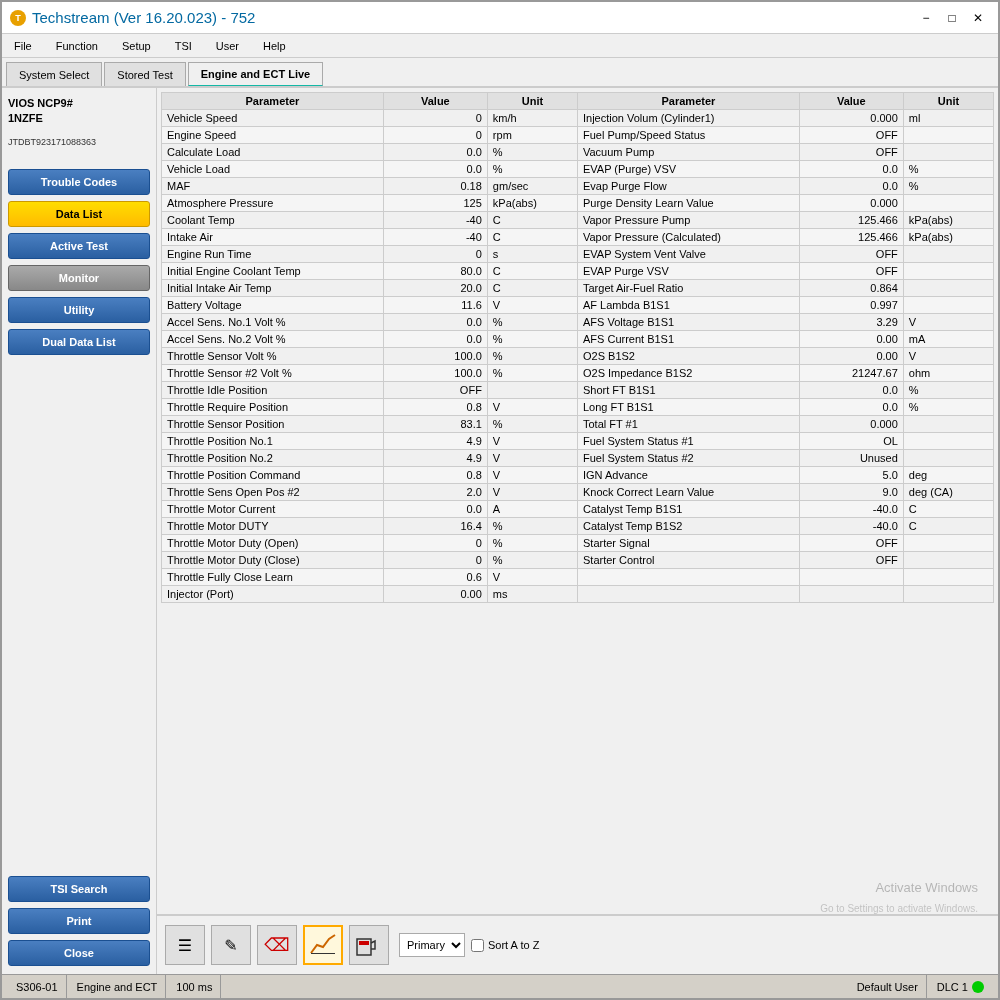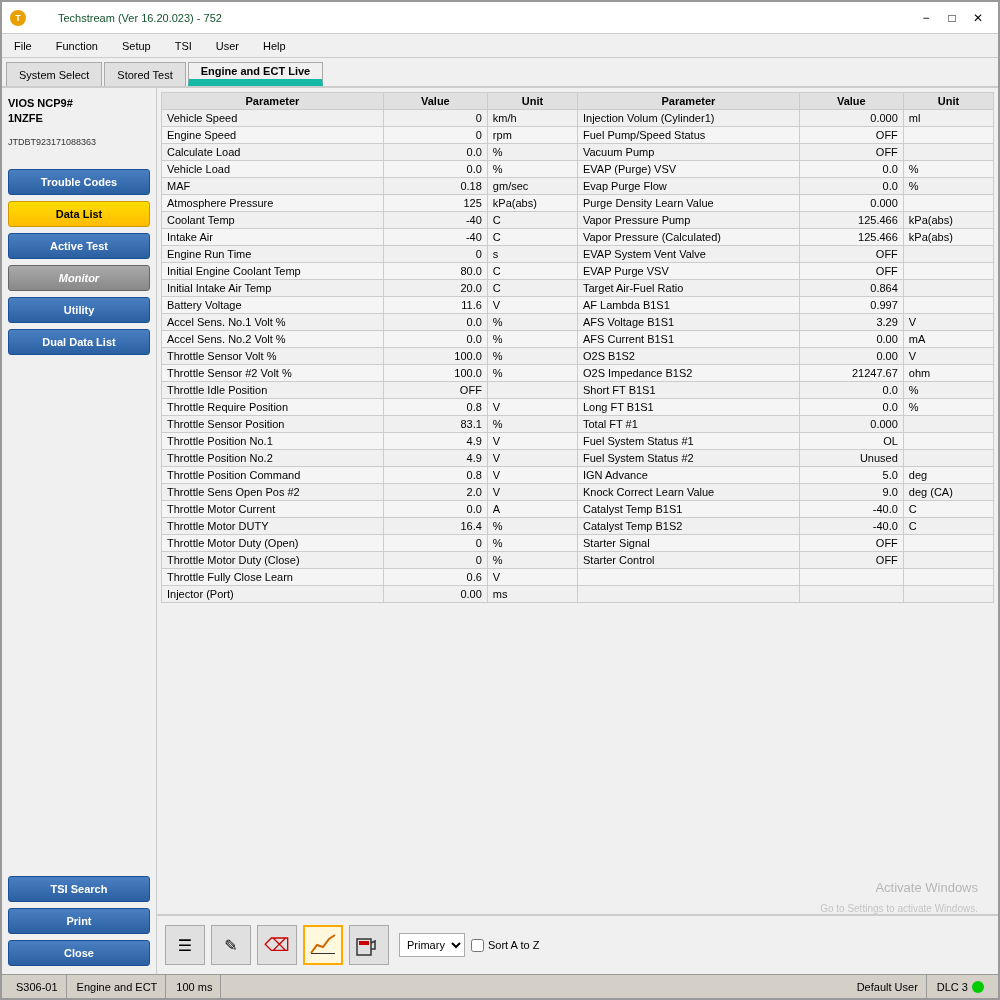--- a/index.html
+++ b/index.html
@@ -38,23 +38,22 @@
       border-radius: 50%;
       display: flex;
       align-items: center;
       justify-content: center;
       color: white;
       font-size: 9px;
       font-weight: bold;
     }
     
     .title-text {
-      font-size: 11px;
-      color: #14532d;
-      margin-left: 26px;
+      font-size: 15px;
+      color: #0369a1;
     }
     
     .title-controls {
       display: flex;
       gap: 2px;
     }
     
     .title-btn {
       width: 24px;
       height: 20px;
@@ -102,21 +101,21 @@
       cursor: pointer;
       font-size: 11px;
       height: 24px;
       display: flex;
       align-items: center;
     }
     
     .tab.active {
       background: #f0f0f0;
       font-weight: bold;
-      border-bottom: 7px solid #14b8a6;
+      border-bottom: 1px solid #14b8a6;
     }
     
     .main-content {
       display: flex;
       flex: 1;
       overflow: hidden;
     }
     
     .sidebar {
       width: 155px;
@@ -161,21 +160,20 @@
     .btn-yellow {
       background: linear-gradient(to bottom, #ffdd00, #ffbb00);
       color: #000;
       border-color: #cc9900;
     }
     
     .btn-gray {
       background: linear-gradient(to bottom, #aaa, #888);
       color: white;
       border-color: #666;
-      font-style: italic;
     }
     
     .sidebar-spacer { flex: 1; }
     
     .sidebar-bottom {
       display: flex;
       flex-direction: column;
       gap: 6px;
     }
     
@@ -645,17 +643,17 @@
     </div>
   </div>
 
   <div class="status-bar">
     <div class="status-segment">S306-01</div>
     <div class="status-segment">Engine and ECT</div>
     <div class="status-segment">100 ms</div>
     <div class="status-spacer"></div>
     <div class="status-segment">Default User</div>
     <div class="status-segment">
-      <span>DLC 3</span>
+      <span>DLC 1</span>
       <span class="dlc-indicator"></span>
     </div>
   </div>
 </div>
 
 </body></html>

